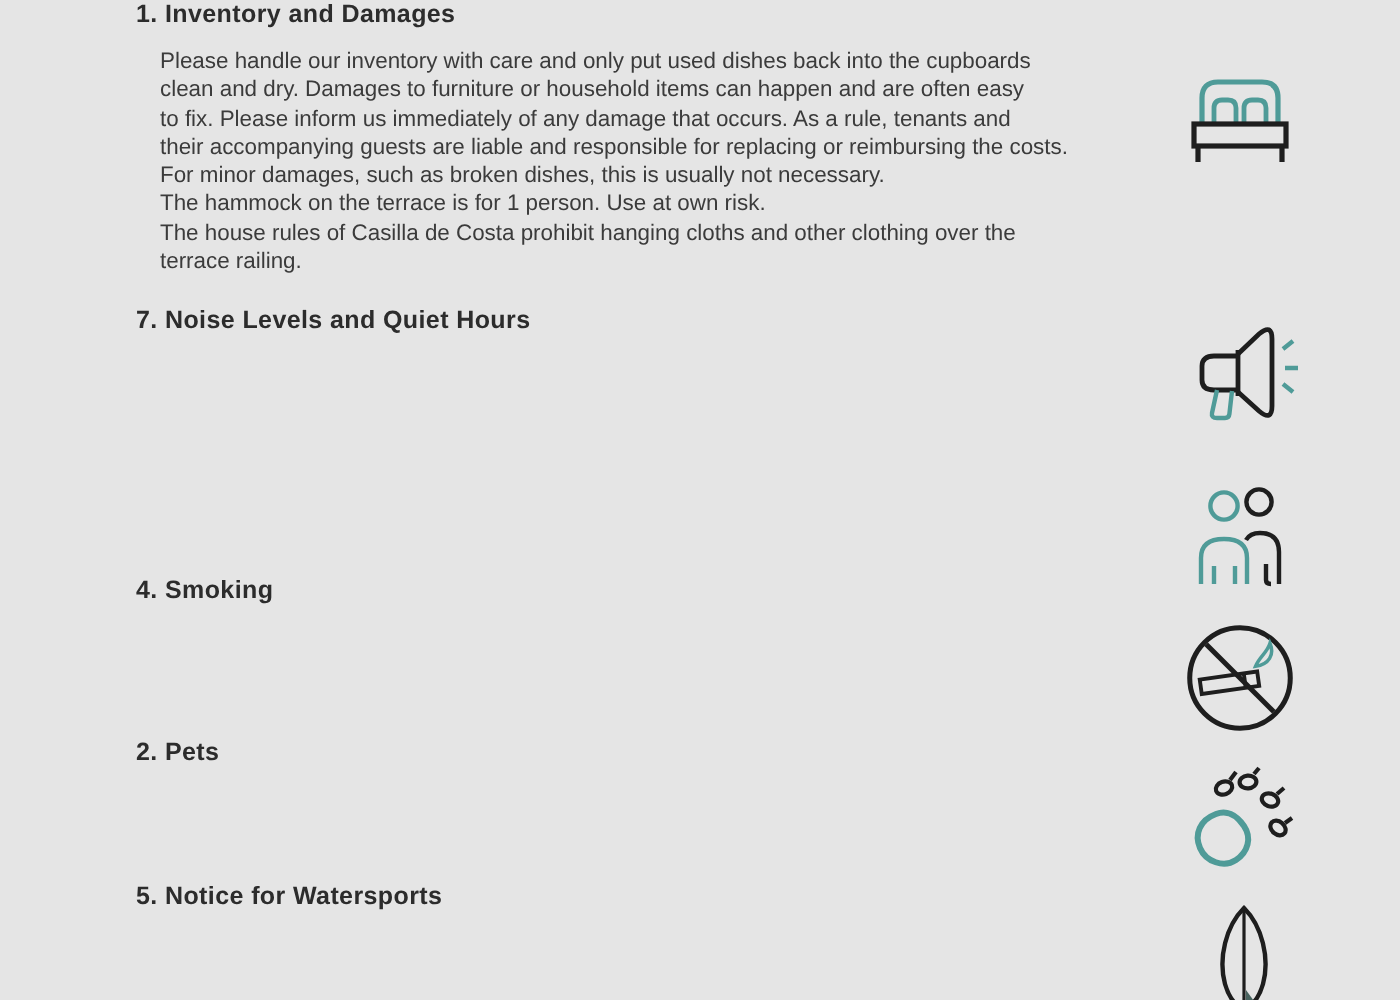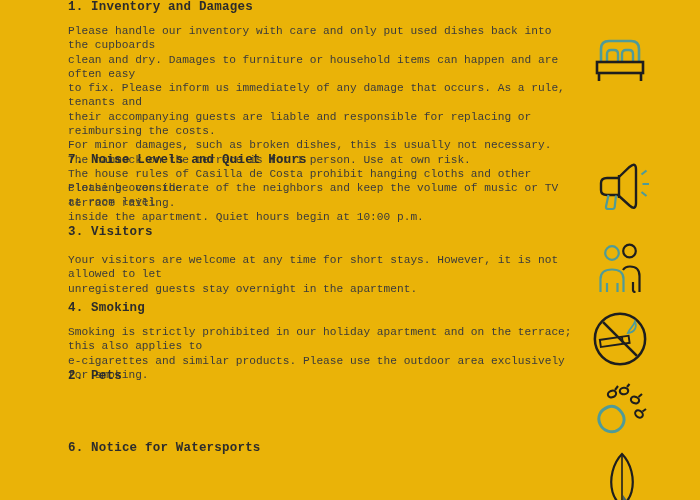--- a/index.html
+++ b/index.html
@@ -4,37 +4,37 @@
 <style>
   html, body {
     margin: 0;
     padding: 0;
     background: #ffffff;
   }
   #page {
     position: relative;
     width: 700px;
     height: 500px;
-    background: #eab308;
+    background: #e5e5e5;
     overflow: hidden;
-    font-family: Liberation Mono, monospace;
+    font-family: Liberation Sans, sans-serif;
   }
   .heading {
     position: absolute;
     left: 68px;
     width: 505px;
     font-size: 12.5px;
     font-weight: bold;
     color: #2c2c2c;
     line-height: 14px;
     letter-spacing: 0.2px;
   }
   .para {
     position: absolute;
-    left: 68px;
+    left: 80px;
     width: 510px;
     font-size: 11.2px;
     color: #3b3b3b;
     line-height: 14.3px;
     white-space: pre-line;
   }
   .icon-wrap {
     position: absolute;
     display: flex;
     align-items: flex-start;
@@ -53,34 +53,27 @@
   <div class="para" style="top:24px">Please handle our inventory with care and only put used dishes back into the cupboards
 clean and dry. Damages to furniture or household items can happen and are often easy
 to fix. Please inform us immediately of any damage that occurs. As a rule, tenants and
 their accompanying guests are liable and responsible for replacing or reimbursing the costs.
 For minor damages, such as broken dishes, this is usually not necessary.
 The hammock on the terrace is for 1 person. Use at own risk.
 The house rules of Casilla de Costa prohibit hanging cloths and other clothing over the
 terrace railing.</div>
 
   <div class="heading" style="top:153px">7. Noise Levels and Quiet Hours</div>
-  <div class="para" style="top:181px">Please be considerate of the neighbors and keep the volume of music or TV at room level
-inside the apartment. Quiet hours begin at 10:00 p.m.</div>
 
-  <div class="heading" style="top:225px">3. Visitors</div>
-  <div class="para" style="top:253px">Your visitors are welcome at any time for short stays. However, it is not allowed to let
-unregistered guests stay overnight in the apartment.</div>
 
-  <div class="heading" style="top:301px">4. Smoking</div>
-  <div class="para" style="top:325px">Smoking is strictly prohibited in our holiday apartment and on the terrace; this also applies to
-e-cigarettes and similar products. Please use the outdoor area exclusively for smoking.</div>
+  <div class="heading" style="top:288px">4. Smoking</div>
 
   <div class="heading" style="top:369px">2. Pets</div>
 
-  <div class="heading" style="top:441px">6. Notice for Watersports</div>
+  <div class="heading" style="top:441px">5. Notice for Watersports</div>
 
   <div class="icon-wrap" style="left:591px; top:38px;  width:58px; height:46px;">
     <svg width="56" height="46" viewBox="0 0 56 46">
       <path class="stroke-accent" stroke-width="2.6" d="M9 24 V11 Q9 3 17 3 H39 Q47 3 47 11 V24"></path>
       <path class="stroke-accent" stroke-width="2.4" d="M15 23 V16 Q15 12 19 12 H22 Q26 12 26 16 V23"></path>
       <path class="stroke-accent" stroke-width="2.4" d="M30 23 V16 Q30 12 34 12 H37 Q41 12 41 16 V23"></path>
       <rect class="stroke-dark" stroke-width="2.6" x="5" y="24" width="46" height="11"></rect>
       <path class="stroke-dark" stroke-width="2.6" d="M7 35 V43 M49 35 V43"></path>
     </svg>
   </div>

